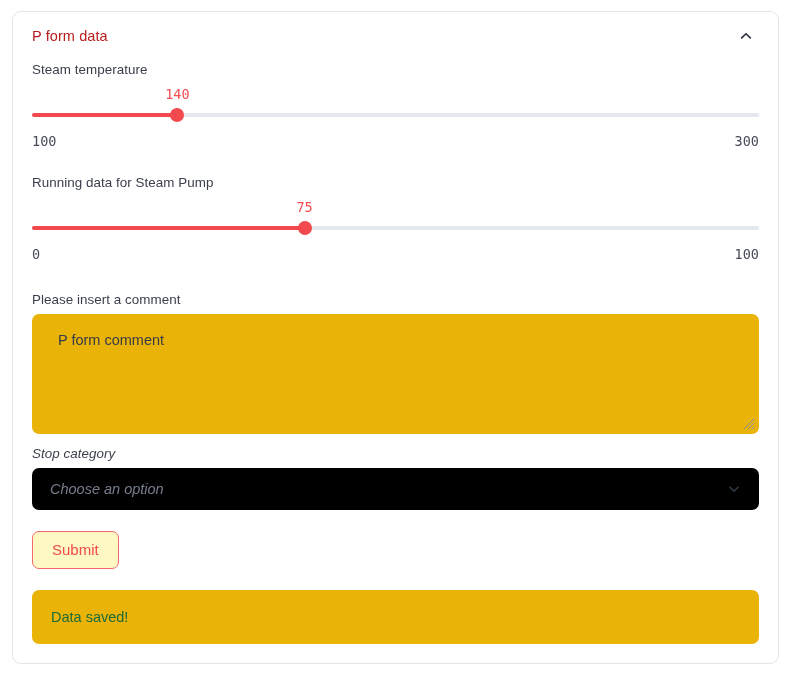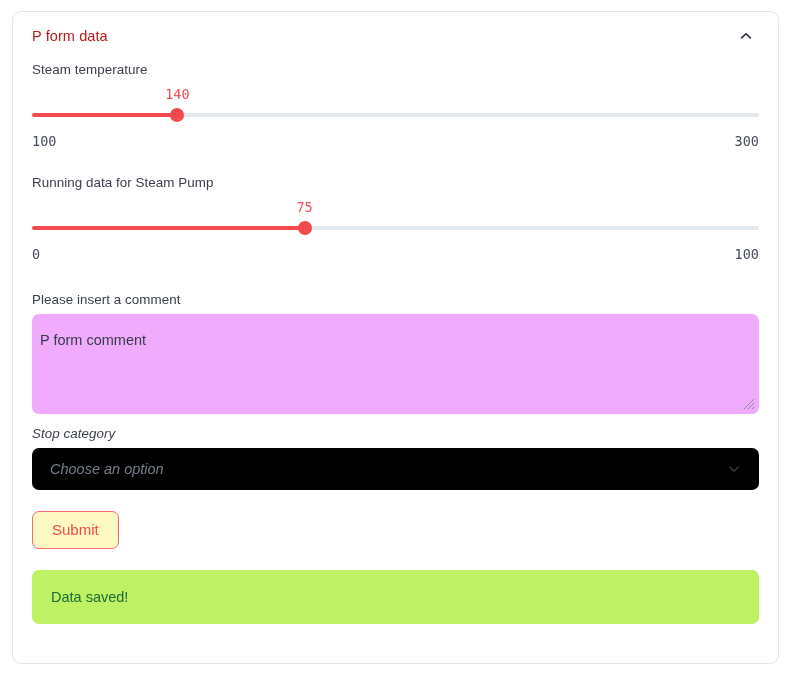--- a/index.html
+++ b/index.html
@@ -124,26 +124,26 @@
     margin-top: 11px;
     text-align: right;
   }
 
   
   .comment-block { margin-top: 30px; }
   .textarea-label { margin-bottom: 7px; }
   .textarea-box {
     position: relative;
     width: 100%;
-    height: 100px;
-    box-sizing: border-box;
-    background: #f0abfc;
+    height: 120px;
+    box-sizing: border-box;
+    background: #eab308;
     border: none;
     border-radius: 7px;
-    padding: 18px 8px;
+    padding: 18px 26px;
     font-family: "Liberation Sans", sans-serif;
     font-size: 14.5px;
     color: #363b47;
     resize: none;
     outline: none;
     display: block;
   }
   .textarea-wrap { position: relative; }
   .resize-grip {
     position: absolute;
@@ -190,21 +190,21 @@
     font-family: "Liberation Sans", sans-serif;
     font-size: 15px;
     padding: 10px 19px 11px 19px;
     cursor: pointer;
     line-height: 1;
   }
 
   
   .alert-block { margin-top: 21px; }
   .alert-success {
-    background: #bef264;
+    background: #eab308;
     color: #1b6b39;
     border-radius: 7px;
     font-size: 14.5px;
     padding: 19px 19px;
     box-sizing: border-box;
   }
 </style>
 </head>
 <body>
 

